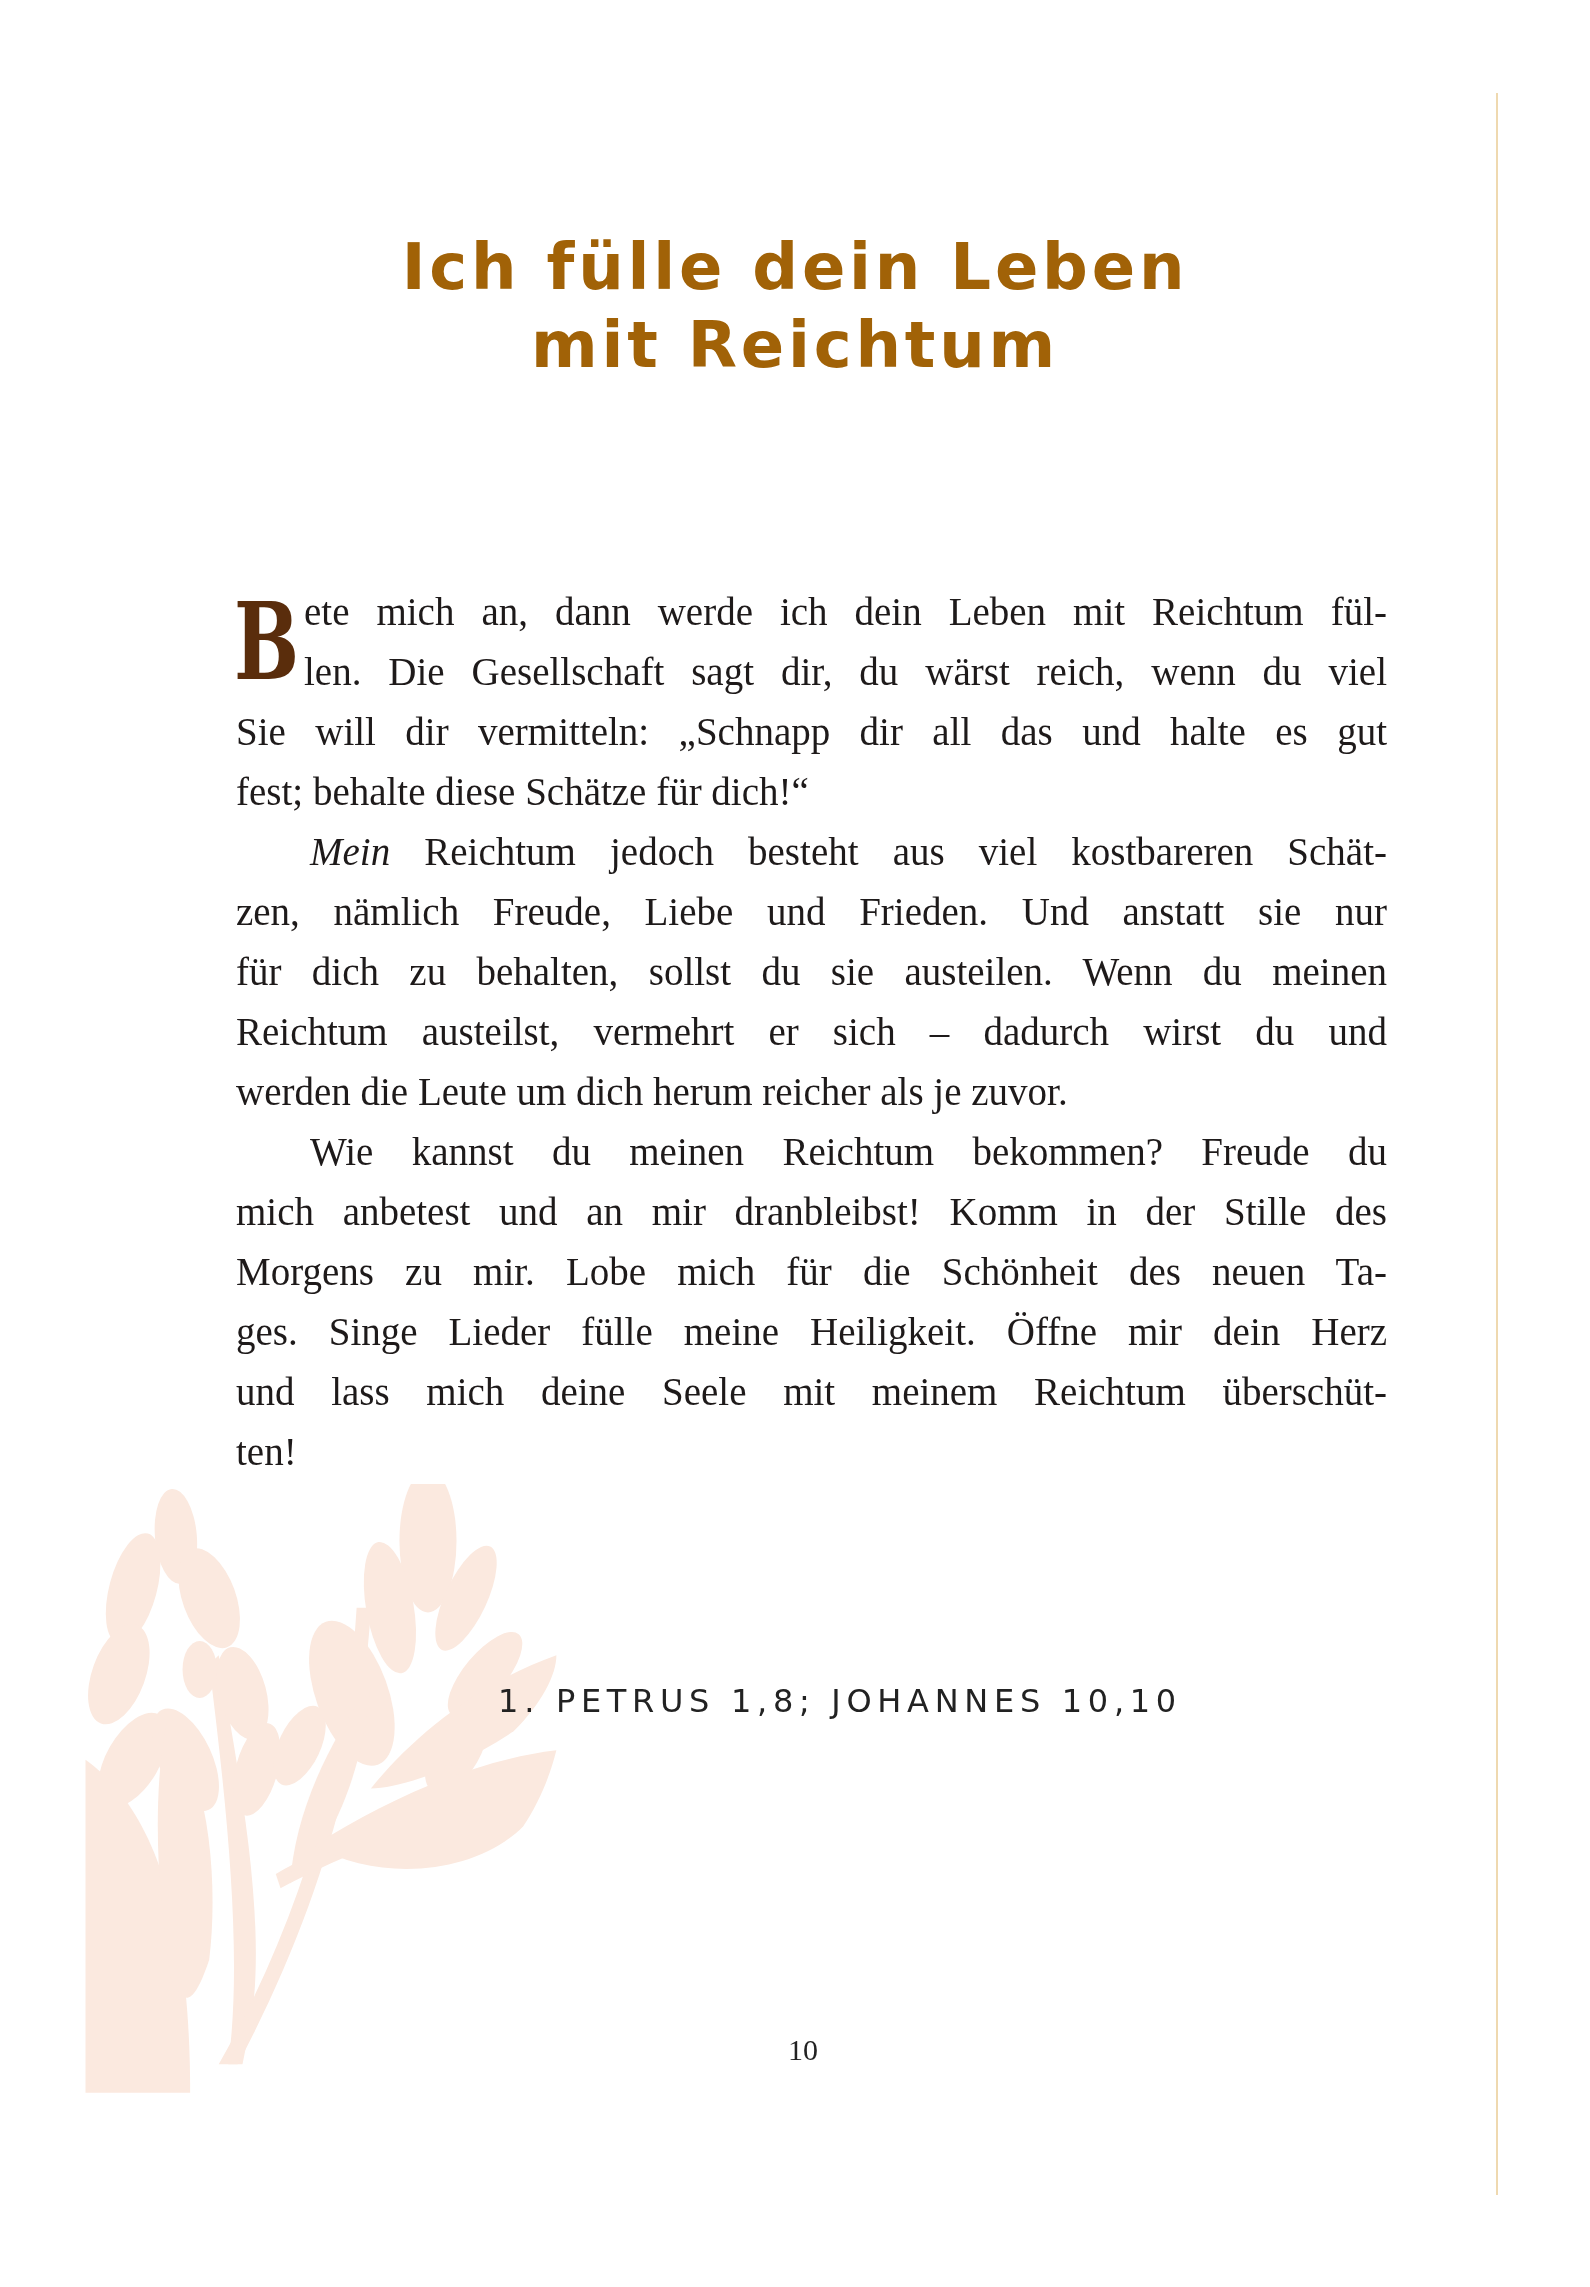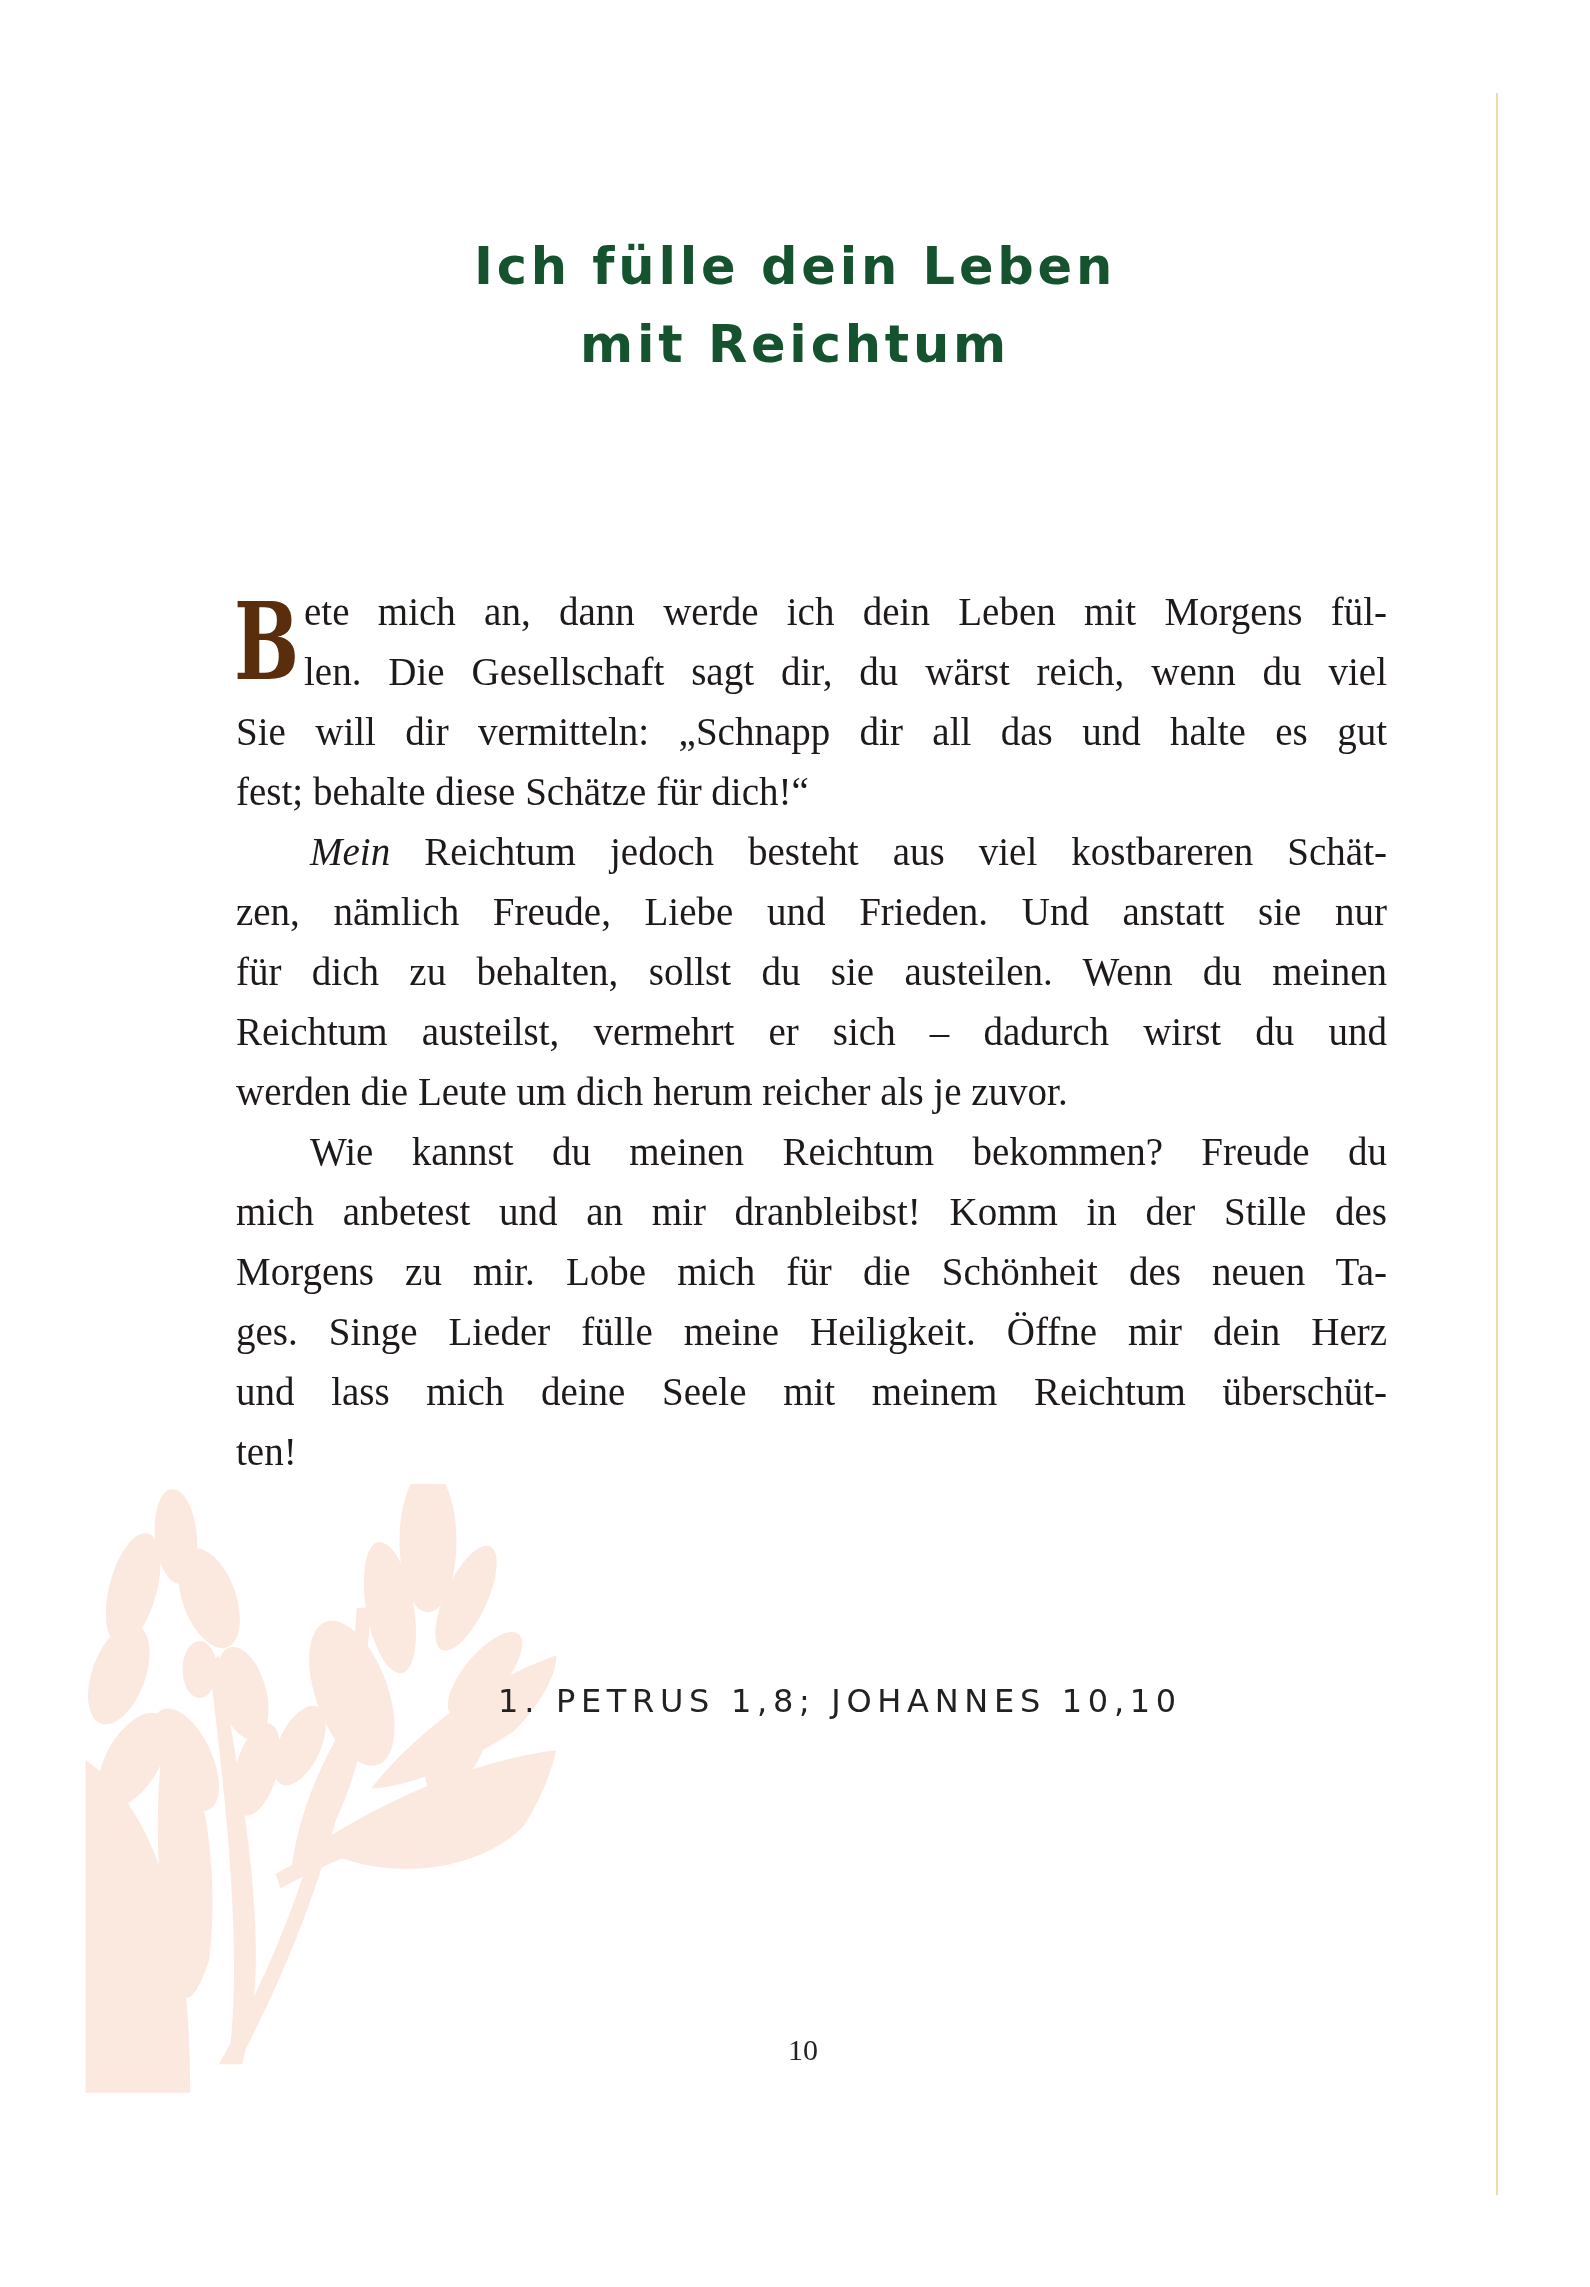--- a/index.html
+++ b/index.html
@@ -1,22 +1,22 @@
 <!DOCTYPE html>
 <html style="font-size:15px"><head>
   <meta charset="utf-8">
   <style>
     html, body { margin: 0; padding: 0; background: #ffffff; }
     body { width: 1590px; height: 2287px; position: relative; overflow: hidden; }
     .page { position: absolute; left: 0; top: 0; width: 1590px; height: 2287px; background: #ffffff; }
     .edge-line { position: absolute; left: 1496px; top: 93px; width: 1.9px; height: 2102px; background: #efd9b0; }
     .leaf-art { position: absolute; left: 76px; top: 1484px; width: 742px; height: 761px; z-index: 0; }
     .title { position: absolute; left: 0; width: 1590px; top: 228px; text-align: center;
-             font-family: "DejaVu Sans", sans-serif; font-weight: bold; color: #14532d;
-             font-size: 51px; line-height: 78px; letter-spacing: 3.8px; z-index: 2; }
+             font-family: "DejaVu Sans", sans-serif; font-weight: bold; color: #a16207;
+             font-size: 64px; line-height: 78px; letter-spacing: 3.8px; z-index: 2; }
     .title .tline { display: block; }
     .body-text { position: absolute; left: 236px; top: 582px; width: 1151px; z-index: 2;
                  font-family: "Liberation Serif", serif; color: #1e1a1a; font-size: 39px; }
     .line { display: block; height: 60px; line-height: 60px; white-space: nowrap;
             text-align: justify; text-align-last: justify; }
     .line.last { text-align-last: left; }
     .line.indent { padding-left: 74px; }
     .line.dc { padding-left: 68px; }
     .dropcap { position: absolute; left: -1.9px; top: 5.7px; font-family: "DejaVu Serif", serif;
                font-weight: bold; color: #5a2d0c; font-size: 107px; line-height: 107px;
@@ -68,21 +68,21 @@
     </g>
   </svg>
 
   <div class="title">
     <span class="tline">Ich fülle dein Leben</span>
     <span class="tline">mit Reichtum</span>
   </div>
 
   <div class="body-text">
     <span class="dropcap">B</span>
-    <span class="line dc">ete mich an, dann werde ich dein Leben mit Morgens fül-</span>
+    <span class="line dc">ete mich an, dann werde ich dein Leben mit Reichtum fül-</span>
     <span class="line dc">len. Die Gesellschaft sagt dir, du wärst reich, wenn du viel</span>
     <span class="line">Sie will dir vermitteln: „Schnapp dir all das und halte es gut</span>
     <span class="line last">fest; behalte diese Schätze für dich!“</span>
     <span class="line indent"><span class="it">Mein</span> <span>Reichtum jedoch besteht aus viel kostbareren Schät-</span></span>
     <span class="line">zen, nämlich Freude, Liebe und Frieden. Und anstatt sie nur</span>
     <span class="line">für dich zu behalten, sollst du sie austeilen. Wenn du meinen</span>
     <span class="line">Reichtum austeilst, vermehrt er sich – dadurch wirst du und</span>
     <span class="line last">werden die Leute um dich herum reicher als je zuvor.</span>
     <span class="line indent">Wie kannst du meinen Reichtum bekommen? Freude du</span>
     <span class="line">mich anbetest und an mir dranbleibst! Komm in der Stille des</span>

